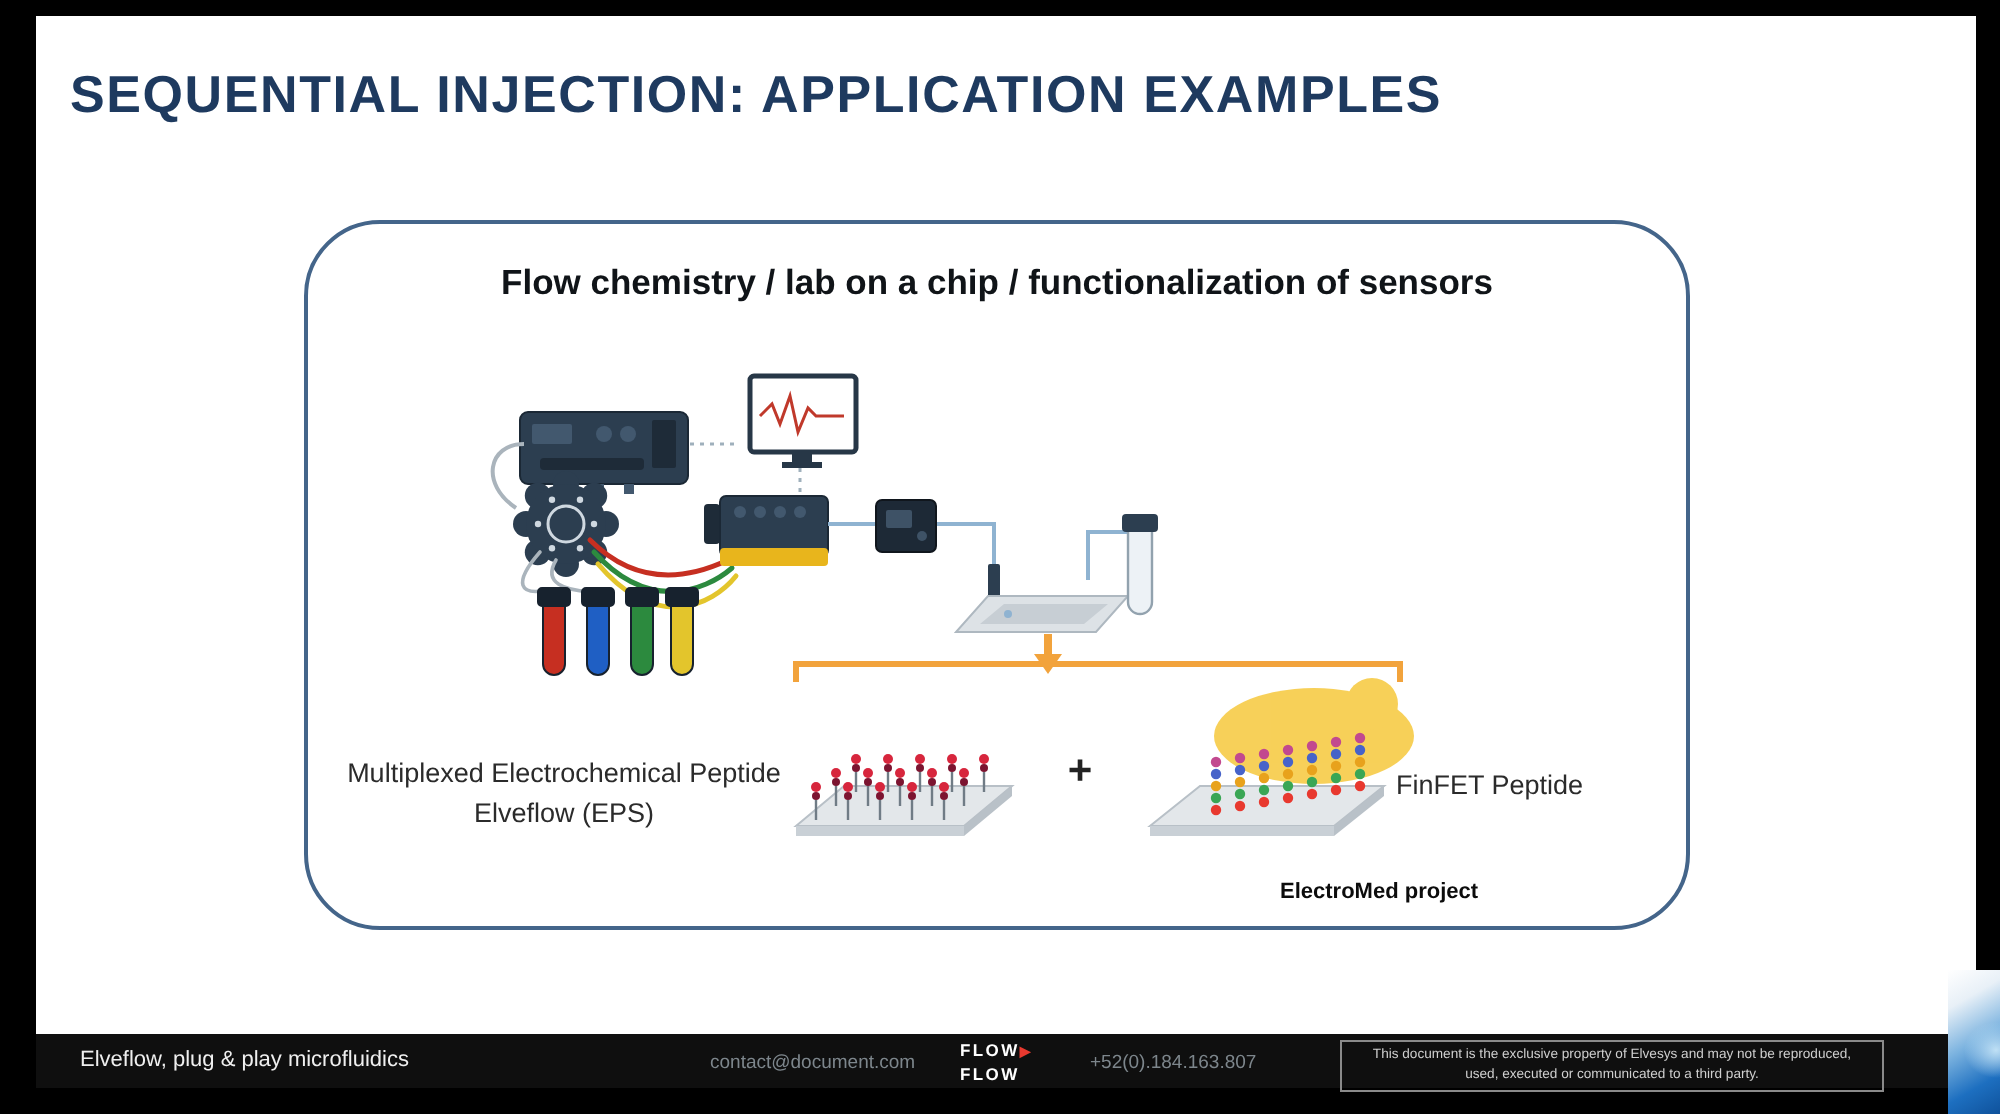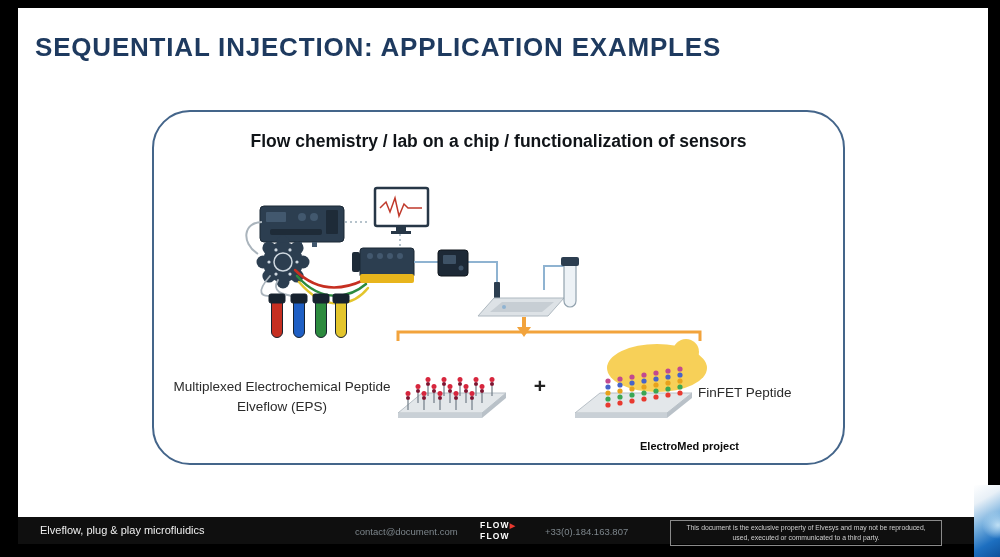--- a/index.html
+++ b/index.html
@@ -213,21 +213,21 @@
     <div class="project-label">ElectroMed project</div>
   </div>
 
   <div class="footer">
     <div class="footer-brand">Elveflow, plug &amp; play microfluidics</div>
     <div class="footer-email">contact@document.com</div>
     <div class="footer-logo">
       <div><span>FLOW</span><span class="logo-arrow">▶</span></div>
       <div>FLOW</div>
     </div>
-    <div class="footer-phone">+33(0).184.163.807</div>
+    <div class="footer-phone">+52(0).184.163.807</div>
     <div class="footer-disclaimer">This document is the exclusive property of Elvesys and may not be reproduced, used, executed or communicated to a third party.</div>
   </div>
 
   <div class="webcam">
     <div class="webcam-highlight"></div>
   </div>
 
 </div>
 
 </body></html>

